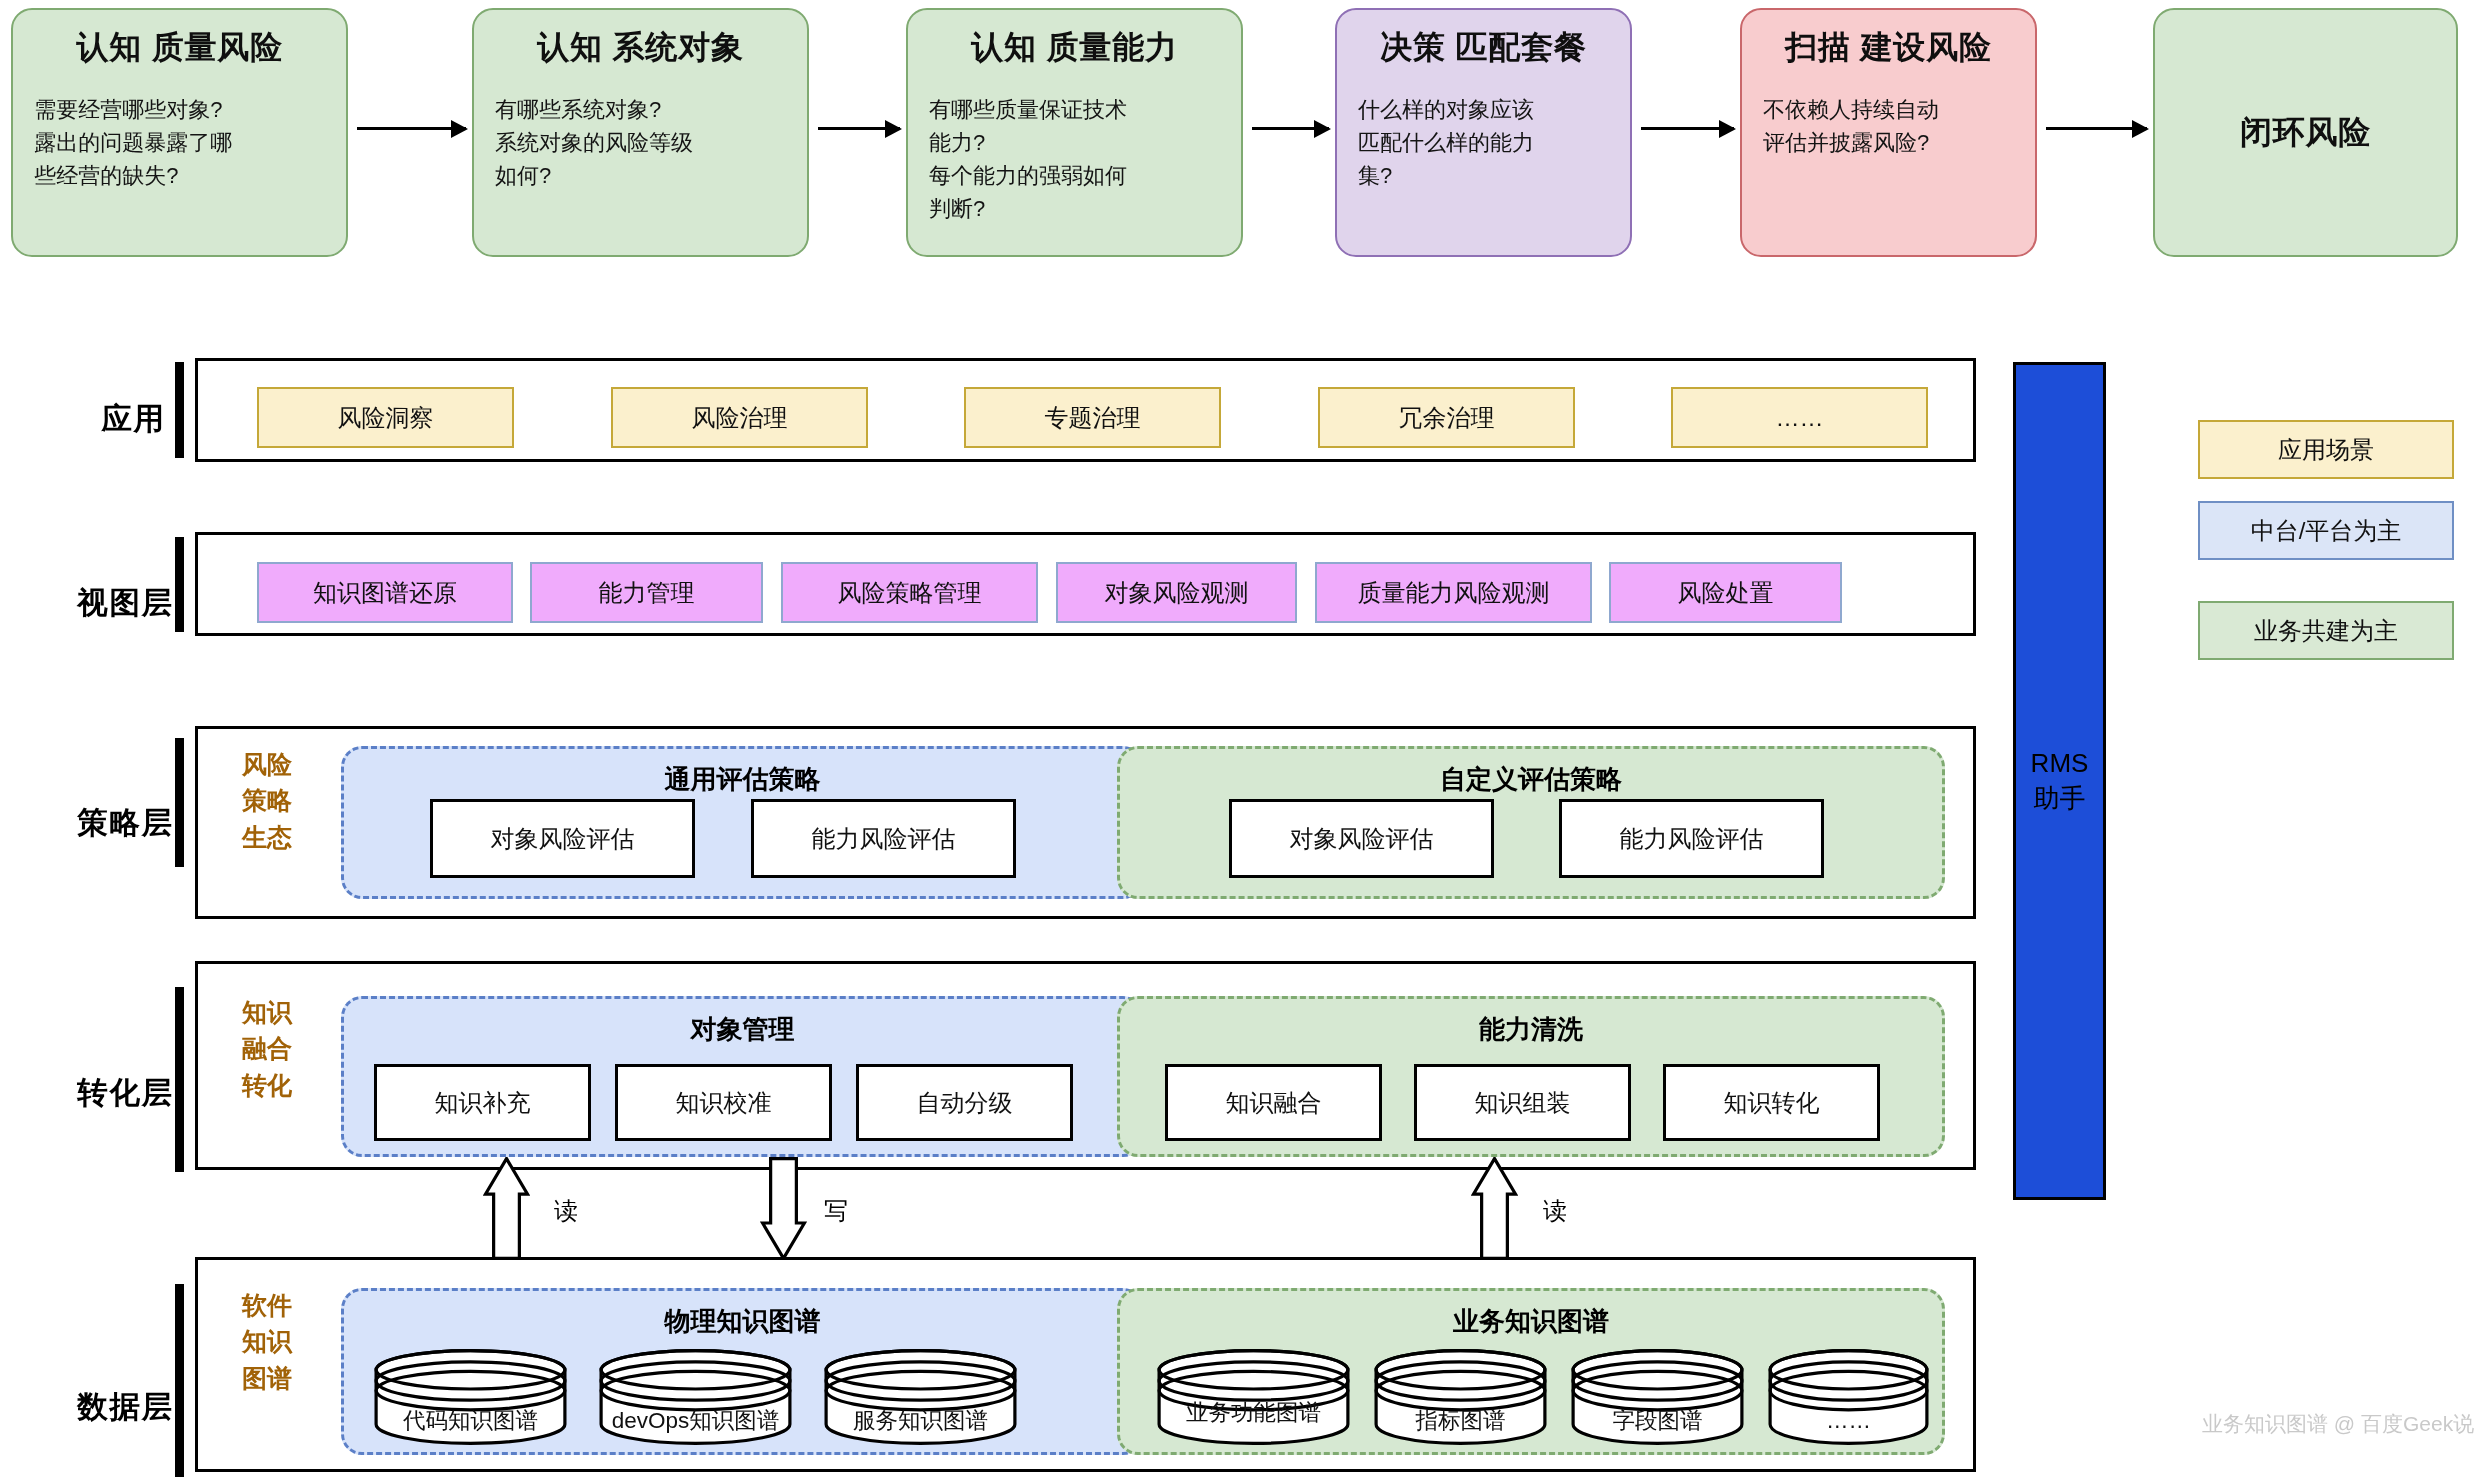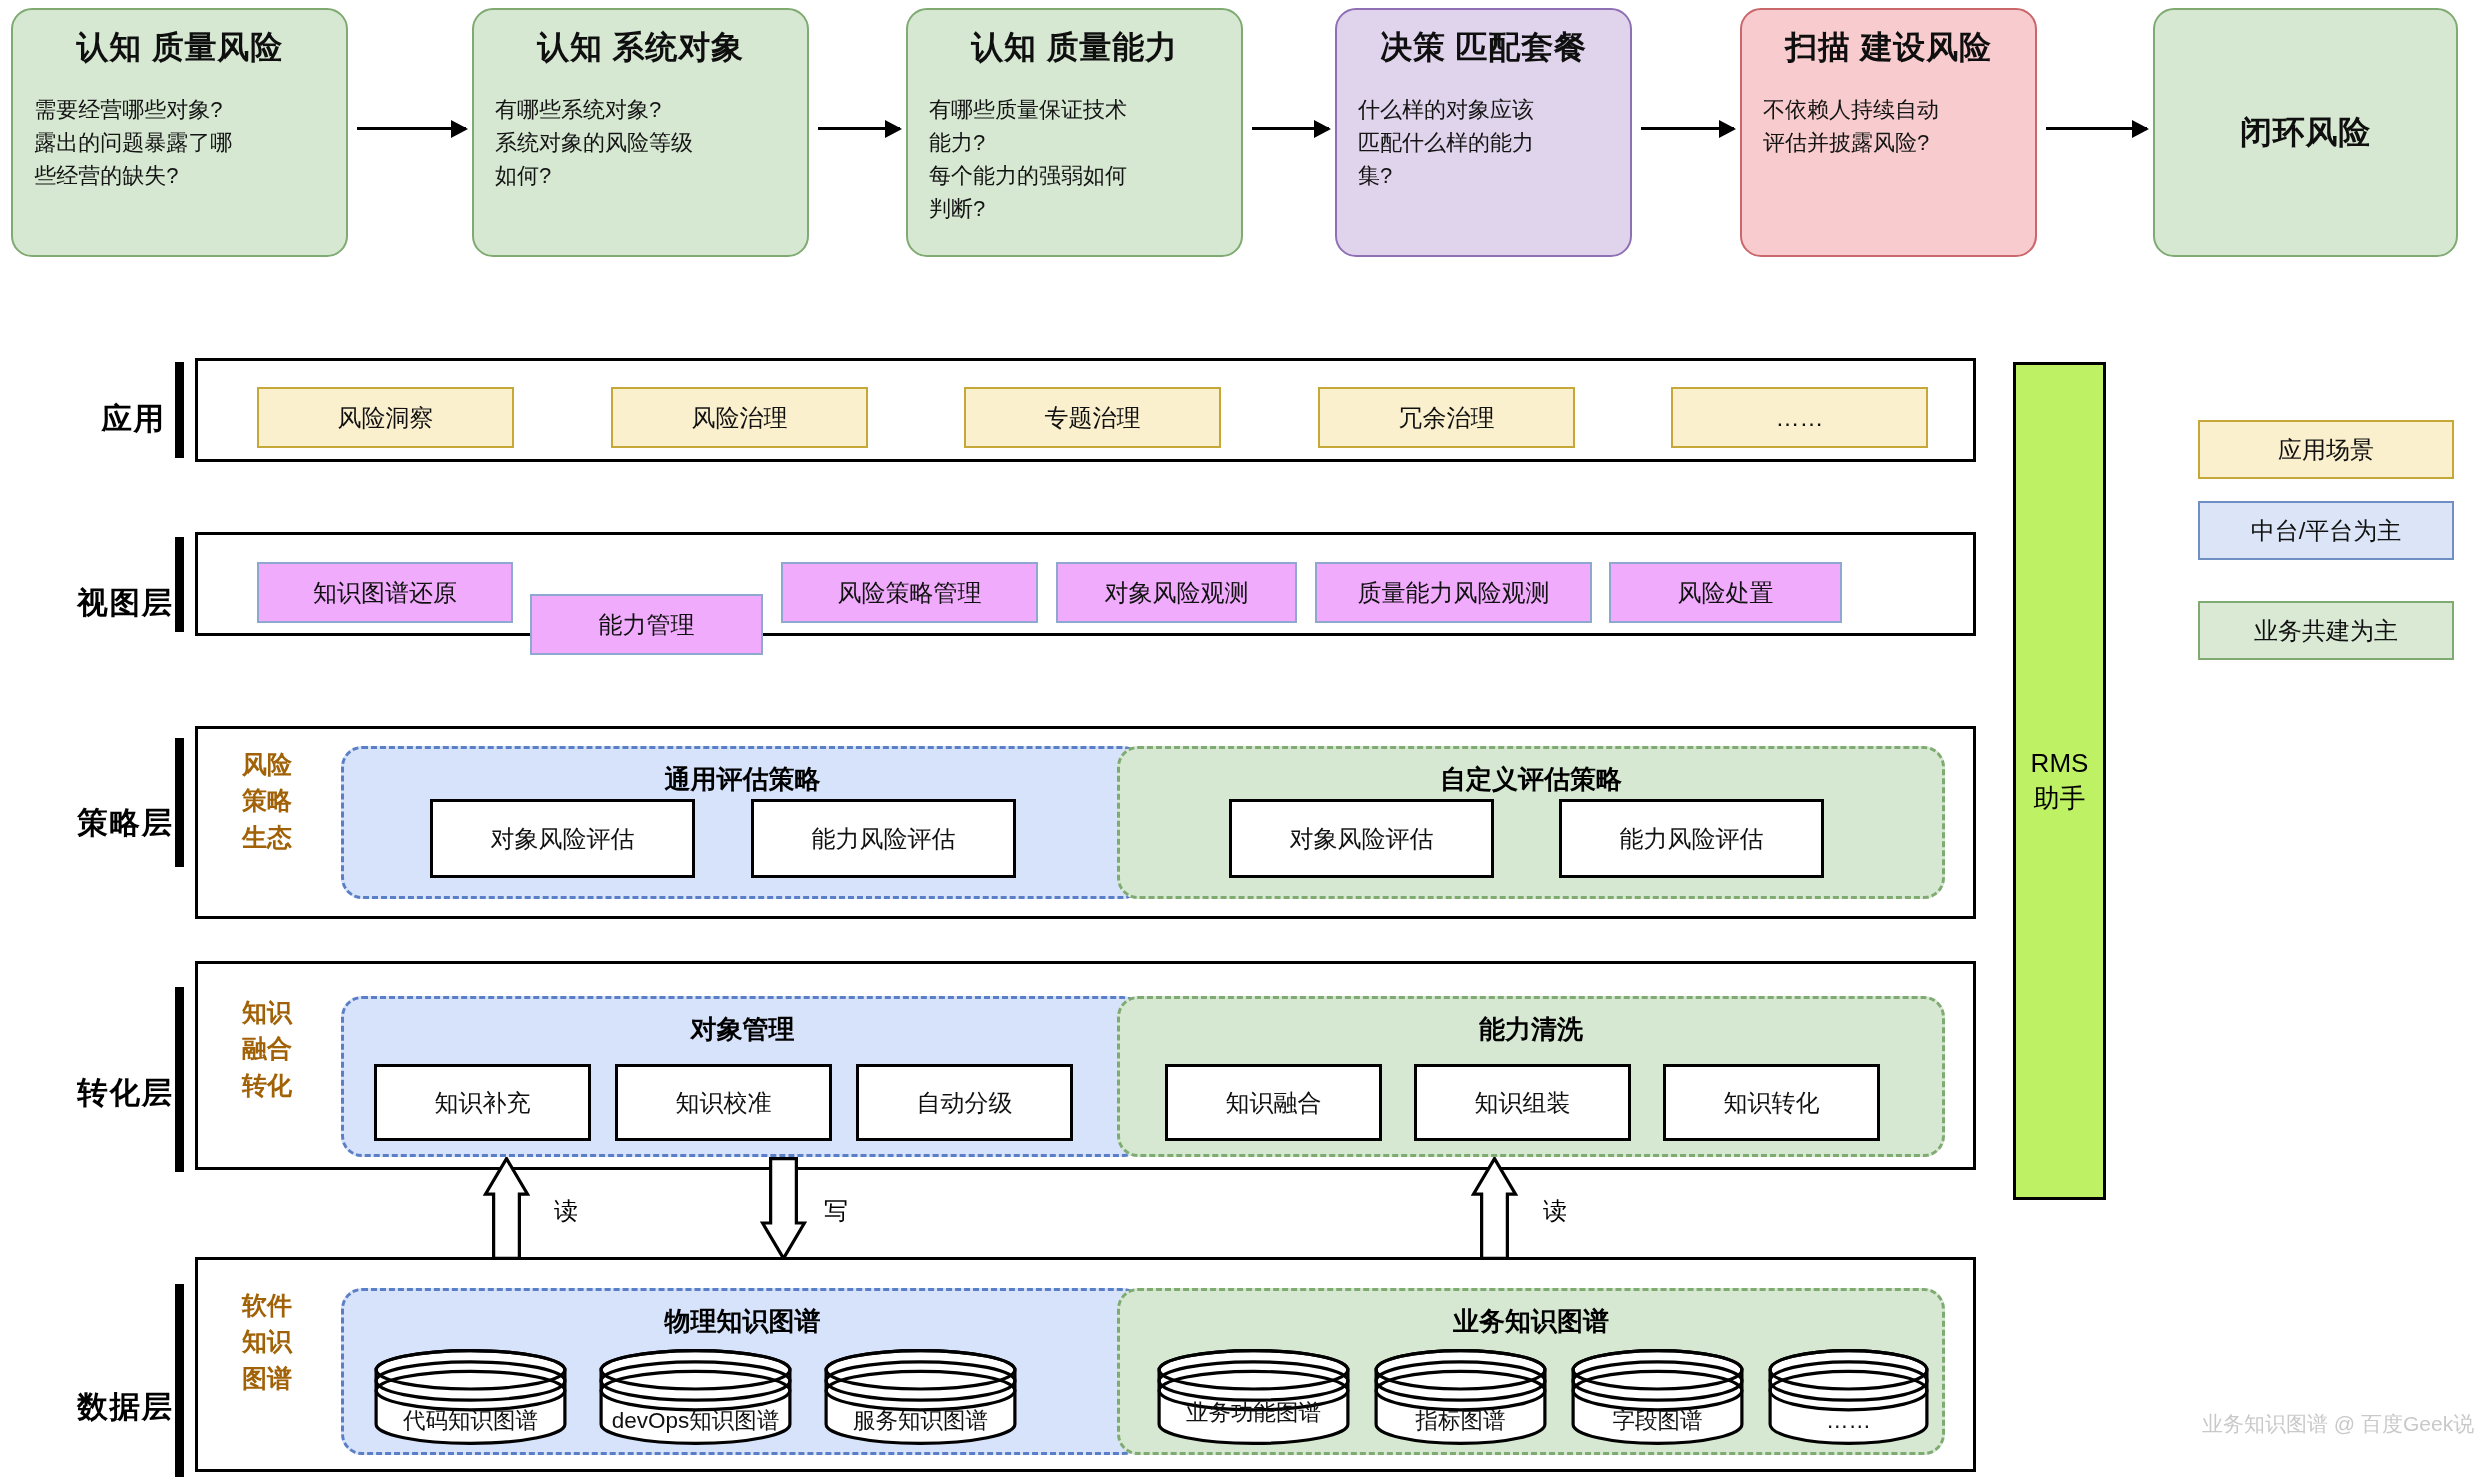--- a/index.html
+++ b/index.html
@@ -84,21 +84,21 @@
   .group.green { background: #d6e8d2; border-color: #7faa71; }
   .group-title {
     position: absolute; left: 0; right: 0; top: 13px;
     text-align: center; font-size: 26px; font-weight: bold; color: #000;
     white-space: nowrap;
   }
 
   
   .rms-panel {
     position: absolute;
-    border: 3.2px solid #000; background: #bef264;
+    border: 3.2px solid #000; background: #1d4ed8;
     display: flex; align-items: center; justify-content: center;
   }
   .rms-text {
     font-size: 26px; color: #000; text-align: center; line-height: 1.35;
     white-space: pre-line;
   }
 
   
   .legend-box {
     position: absolute;
@@ -239,21 +239,21 @@
 
   <div class="watermark" style="left:2202px; top:1410px;">业务知识图谱 @ 百度Geek说</div>
 
   <div id="dyn">
       <div class="chip app" style="left: 257px; top: 387px; width: 257px; height: 61px;">风险洞察</div>
       <div class="chip app" style="left: 611px; top: 387px; width: 257px; height: 61px;">风险治理</div>
       <div class="chip app" style="left: 964px; top: 387px; width: 257px; height: 61px;">专题治理</div>
       <div class="chip app" style="left: 1318px; top: 387px; width: 257px; height: 61px;">冗余治理</div>
       <div class="chip app" style="left: 1671px; top: 387px; width: 257px; height: 61px;">……</div>
       <div class="chip view" style="left: 257px; top: 562px; width: 256px; height: 61px;">知识图谱还原</div>
-      <div class="chip view" style="left: 530px; top: 562px; width: 233px; height: 61px; margin-top: 32px;">能力管理</div>
+      <div class="chip view" style="left: 530px; top: 562px; width: 233px; height: 61px;">能力管理</div>
       <div class="chip view" style="left: 781px; top: 562px; width: 257px; height: 61px;">风险策略管理</div>
       <div class="chip view" style="left: 1056px; top: 562px; width: 241px; height: 61px;">对象风险观测</div>
       <div class="chip view" style="left: 1315px; top: 562px; width: 277px; height: 61px;">质量能力风险观测</div>
       <div class="chip view" style="left: 1609px; top: 562px; width: 233px; height: 61px;">风险处置</div>
       <div class="group blue" style="left: 341px; top: 746px; width: 803px; height: 153px;">
         <div class="group-title">通用评估策略</div>
       </div>
       <div class="chip plain" style="left: 430px; top: 799px; width: 265px; height: 79px;">对象风险评估</div>
       <div class="chip plain" style="left: 751px; top: 799px; width: 265px; height: 79px;">能力风险评估</div>
       <div class="group green" style="left: 1117px; top: 746px; width: 828px; height: 153px;">

